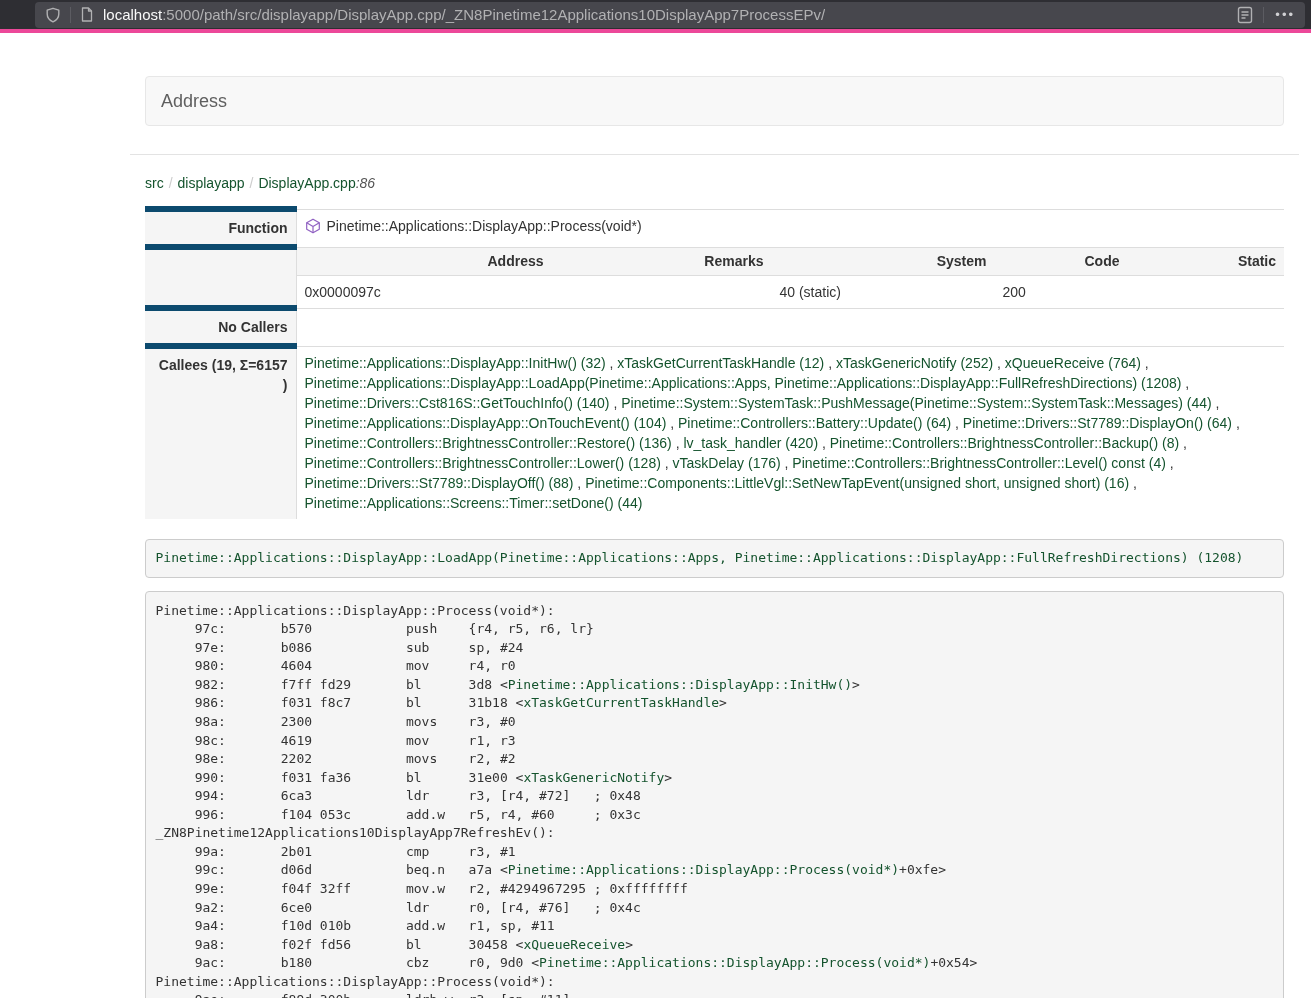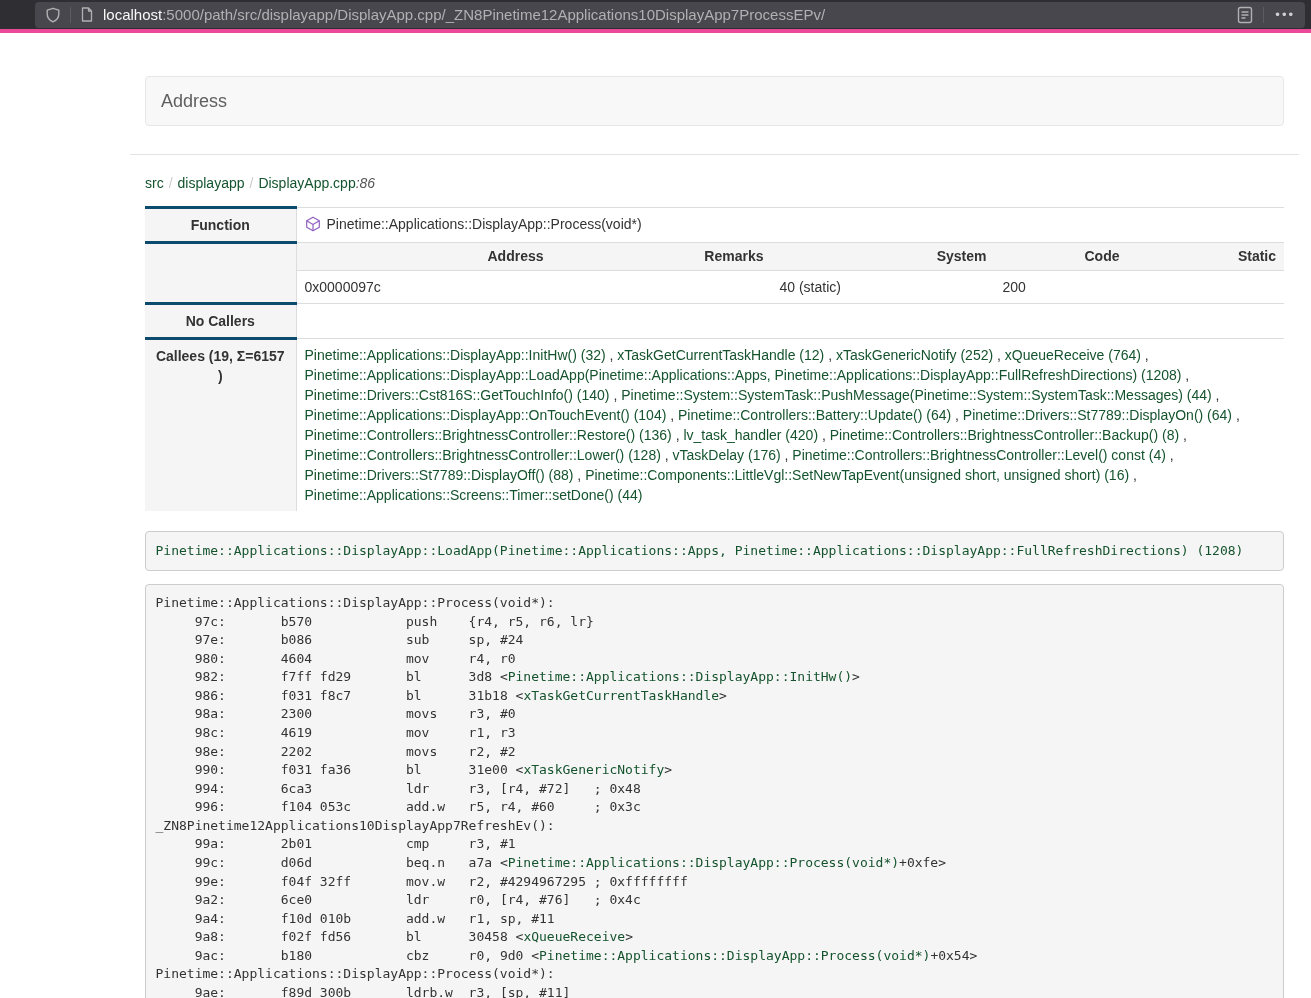--- a/index.html
+++ b/index.html
@@ -40,22 +40,22 @@
   hr.rule { border:0; border-top:1px solid #e3e3e3; margin:28px -15px 18px; }
 
   .breadcrumb { margin:0 0 13px; line-height:20px; }
   .bc-sep { color:#ccc; padding:0 5px; }
   .bc-suffix { color:#555;font-style:italic; }
 
   
   table.info { width:100%; border-collapse:collapse; }
   table.info > tbody > tr > th.row-label {
     width:151px; background:#f5f5f5; border-right:1px solid #ddd;
-    text-align:center; vertical-align:top; font-weight:bold;
-    padding:6px 8px; border-top:3px solid #0c4a6e; line-height:20px;
+    text-align:right; vertical-align:top; font-weight:bold;
+    padding:6px 8px; border-top:6px solid #0c4a6e; line-height:20px;
   }
   table.info > tbody > tr > td.row-content {
     padding:6px 8px; border-top:1px solid #ddd; vertical-align:top; line-height:20px;
   }
   table.info > tbody > tr > td.row-content.nopad { padding:0; }
 
   .cube { vertical-align:-3px; margin-right:6px; }
 
   table.stats { width:100%; border-collapse:collapse; }
   table.stats th {

